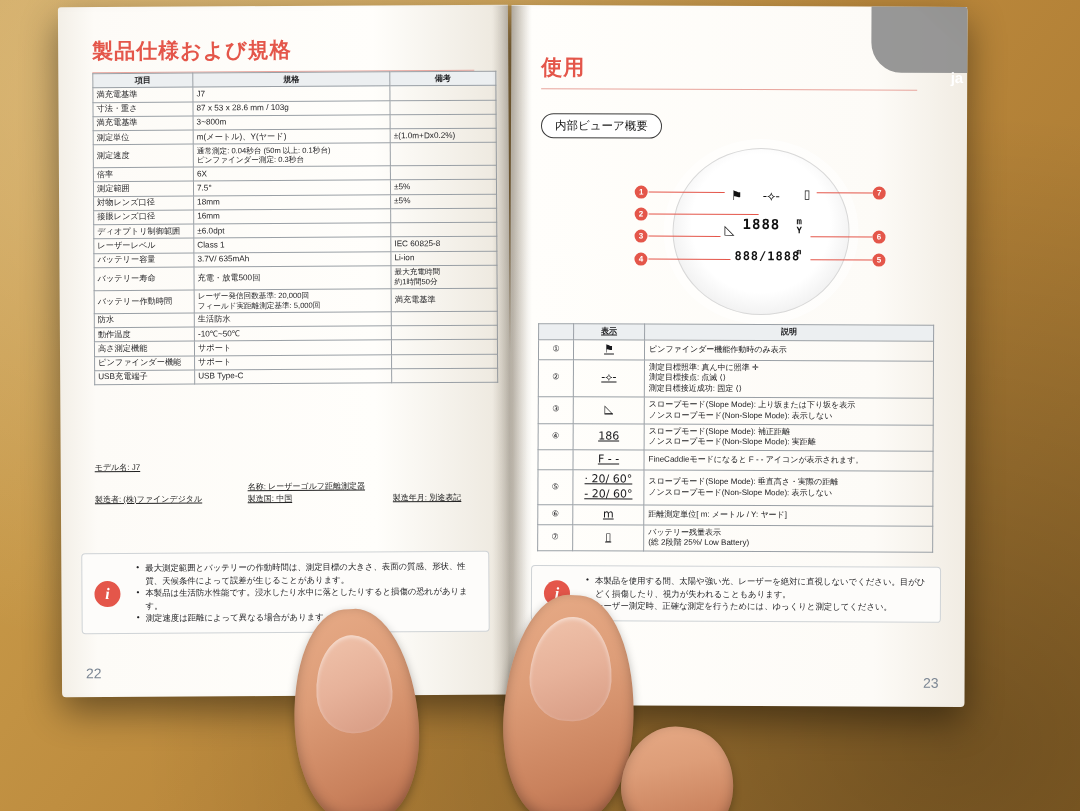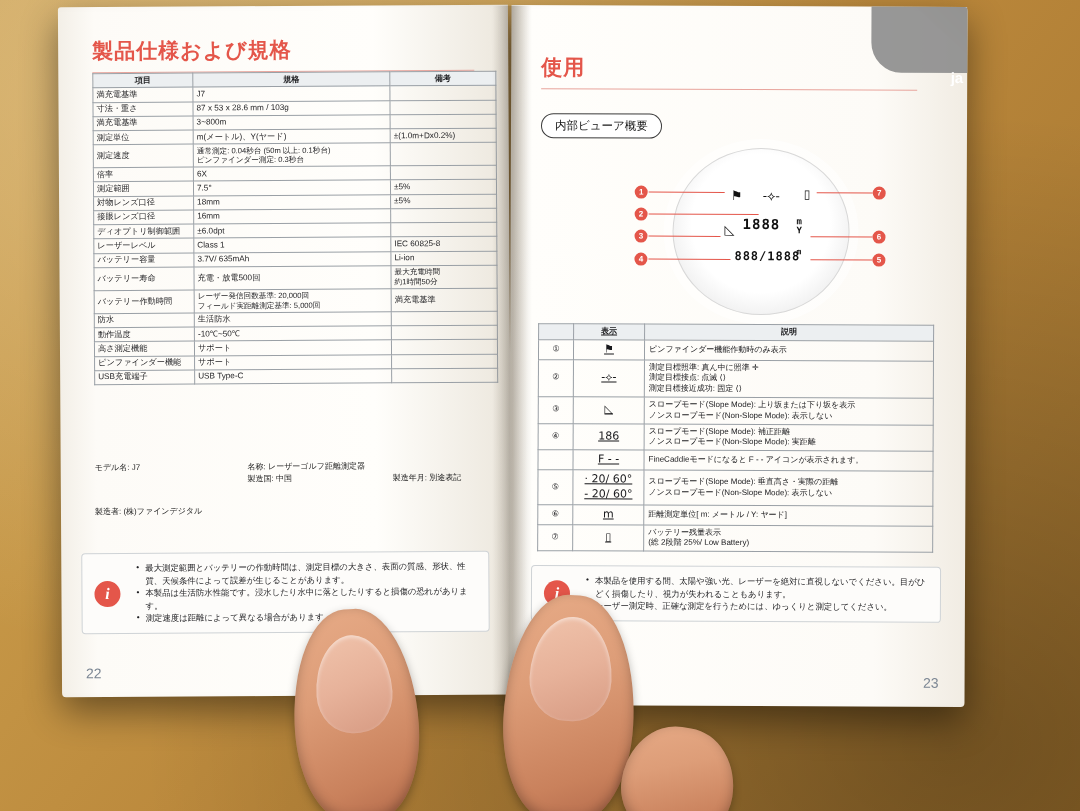--- a/index.html
+++ b/index.html
@@ -78,21 +78,21 @@
   .c1{width:190px;}
   .c2{width:99px;}
   .mini{font-size:7.6px;}
 
   
   #maker{
     position:absolute;left:34px;top:455px;width:382px;
     font-size:8px;color:#222;line-height:1.45;
   }
   #maker .row{display:flex;}
-  #maker .row span{display:inline-block;}
+  #maker .row span{display:inline-block;text-decoration:underline;}
 
   
   .notebox{
     position:absolute;left:20px;width:408px;
     border:1px solid #cfd3d6;border-radius:4px;background:#fdfcfa;
     padding:8px 8px 8px 44px;box-sizing:border-box;
   }
   .notebox ul{margin:0;padding-left:10px;list-style:none;}
   .notebox li{font-size:8.4px;line-height:1.5;color:#1e1e21;position:relative;padding-left:9px;}
   .notebox li::before{content:"•";position:absolute;left:0;top:-1px;}
@@ -286,25 +286,25 @@
             <td class="c0">USB充電端子</td>
             <td class="c1">USB Type-C</td>
             <td class="c2"></td>
           </tr>
         </tbody>
     </table>
 
     <div id="maker">
         <div class="row">
           <span style="width: 40%;">モデル名: J7</span>
-          <span style="width: 38%;">名称: レーザーゴルフ距離測定器</span>
+          <span style="width: 38%; margin-top: 20px;">名称: レーザーゴルフ距離測定器</span>
           <span style="width: 22%;"></span>
         </div>
         <div class="row">
-          <span style="width: 40%; margin-top: 32px;">製造者: (株)ファインデジタル</span>
+          <span style="width: 40%;">製造者: (株)ファインデジタル</span>
           <span style="width: 38%;">製造国: 中国</span>
           <span style="width: 22%;">製造年月: 別途表記</span>
         </div>
       </div>
 
     <div class="notebox" style="top:546px;">
       <div class="info-i">i</div>
       <ul id="left-notes">
           <li>最大測定範囲とバッテリーの作動時間は、測定目標の大きさ、表面の質感、形状、性質、天候条件によって誤差が生じることがあります。</li>
           <li>本製品は生活防水性能です。浸水したり水中に落としたりすると損傷の恐れがあります。</li>

